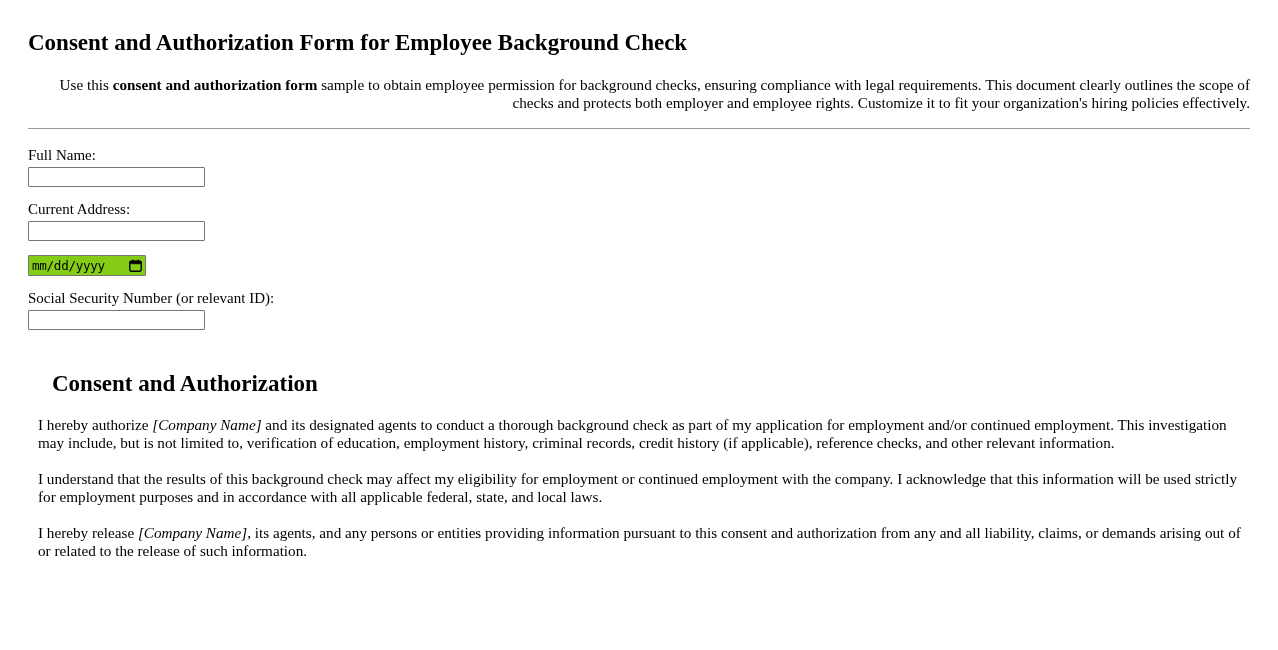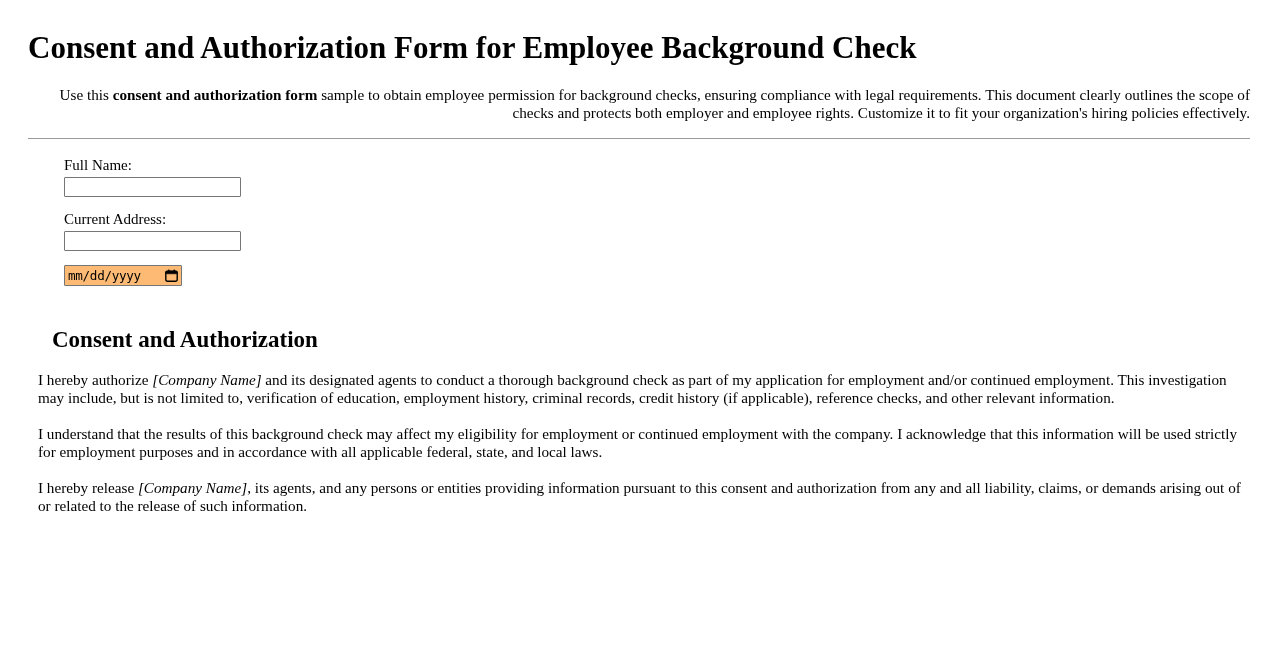--- a/index.html
+++ b/index.html
@@ -15,21 +15,21 @@
     font-family: "Liberation Serif", "DejaVu Serif", serif;
     color: #000000;
   }
   .page {
     padding: 0 28px;
     box-sizing: border-box;
     width: 1278px;
   }
   h1.doc-title {
     font-family: "Liberation Serif", "DejaVu Serif", serif;
-    font-size: 31px;
+    font-size: 23px;
     font-weight: bold;
     line-height: 1.15;
     margin: 0;
     padding-top: 30px;
     letter-spacing: 0px;
   }
   p.intro {
     font-family: "Liberation Serif", "DejaVu Serif", serif;
     font-size: 15.2px;
     line-height: 18px;
@@ -47,21 +47,20 @@
   }
   h2.section-title {
     font-family: "Liberation Serif", "DejaVu Serif", serif;
     font-size: 23px;
     font-weight: bold;
     margin: 24px 0 0 0;
     line-height: 1.2;
   }
   .field-group {
     margin-top: 14px;
-    margin-left: 36px;
   }
   .field-group:first-of-type { margin-top: 18px; }
   .field-label {
     display: block;
     font-family: "Liberation Serif", "DejaVu Serif", serif;
     font-size: 15px;
     line-height: 17px;
     margin-bottom: 3px;
   }
   input.text-field {
@@ -79,21 +78,21 @@
   }
   .date-field {
     display: inline-flex;
     align-items: center;
     justify-content: space-between;
     width: 118px;
     height: 21px;
     box-sizing: border-box;
     border: 1px solid #767676;
     border-radius: 1px;
-    background: #fdba74;
+    background: #84cc16;
     padding: 0 3px 0 3px;
   }
   .date-text {
     font-family: "DejaVu Sans Mono", "Liberation Mono", monospace;
     font-size: 12.6px;
     letter-spacing: -0.3px;
     color: #000;
     white-space: nowrap;
   }
   .cal-icon {
@@ -147,20 +146,24 @@
         <svg width="13" height="13" viewBox="0 0 13 13" xmlns="http://www.w3.org/2000/svg">
           <rect x="0.8" y="2.2" width="11.4" height="10" rx="1.4" ry="1.4" fill="none" stroke="#000" stroke-width="1.4"></rect>
           <rect x="0.8" y="2.2" width="11.4" height="2.6" rx="1.2" ry="1.2" fill="#000" stroke="#000" stroke-width="0.6"></rect>
           <rect x="3.1" y="0.4" width="1.5" height="2.6" rx="0.6" ry="0.6" fill="#000"></rect>
           <rect x="8.4" y="0.4" width="1.5" height="2.6" rx="0.6" ry="0.6" fill="#000"></rect>
         </svg>
       </span>
     </div>
   </div>
 
+  <div class="field-group">
+    <label class="field-label">Social Security Number (or relevant ID):</label>
+    <input class="text-field" type="text" placeholder="" style="">
+  </div>
 
   <h2 class="section-title consent-title">Consent and Authorization</h2>
 
   <p class="body-text"><span>I hereby authorize </span><i>[Company Name]</i><span> and its designated agents to conduct a thorough background check as part of my application for employment and/or continued employment. This investigation may include, but is not limited to, verification of education, employment history, criminal records, credit history (if applicable), reference checks, and other relevant information.</span></p>
 
   <p class="body-text"><span>I understand that the results of this background check may affect my eligibility for employment or continued employment with the company. I acknowledge that this information will be used strictly for employment purposes and in accordance with all applicable federal, state, and local laws.</span></p>
 
   <p class="body-text"><span>I hereby release </span><i>[Company Name]</i><span>, its agents, and any persons or entities providing information pursuant to this consent and authorization from any and all liability, claims, or demands arising out of or related to the release of such information.</span></p>
 
 </div>

